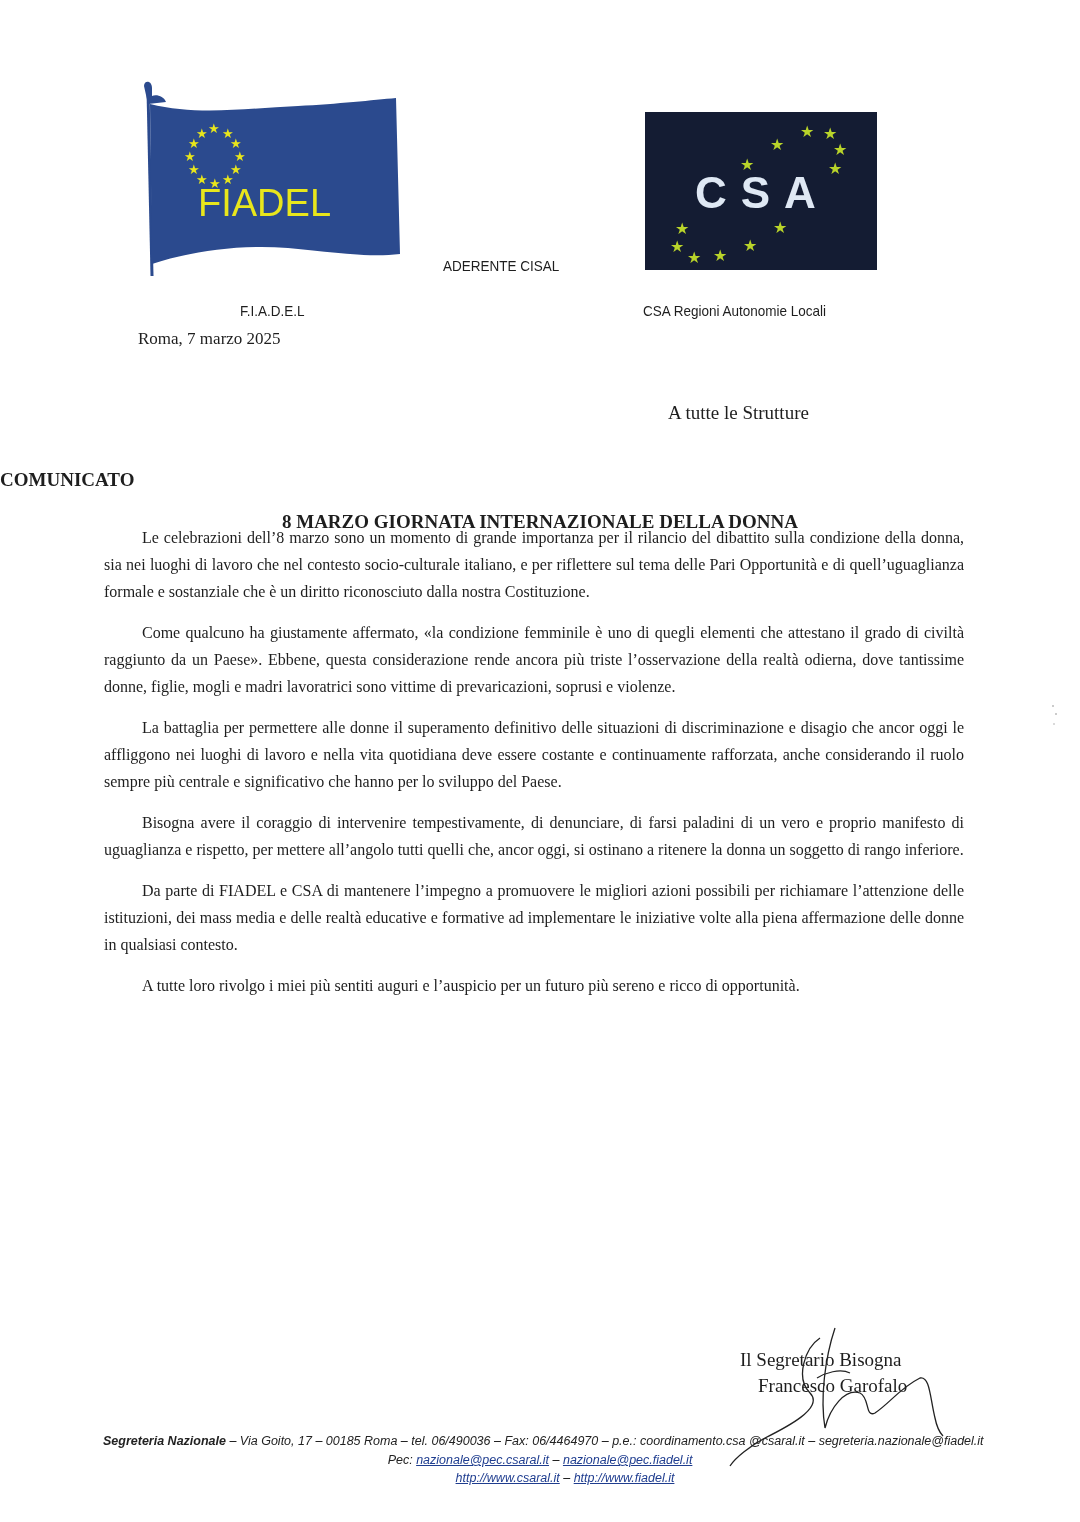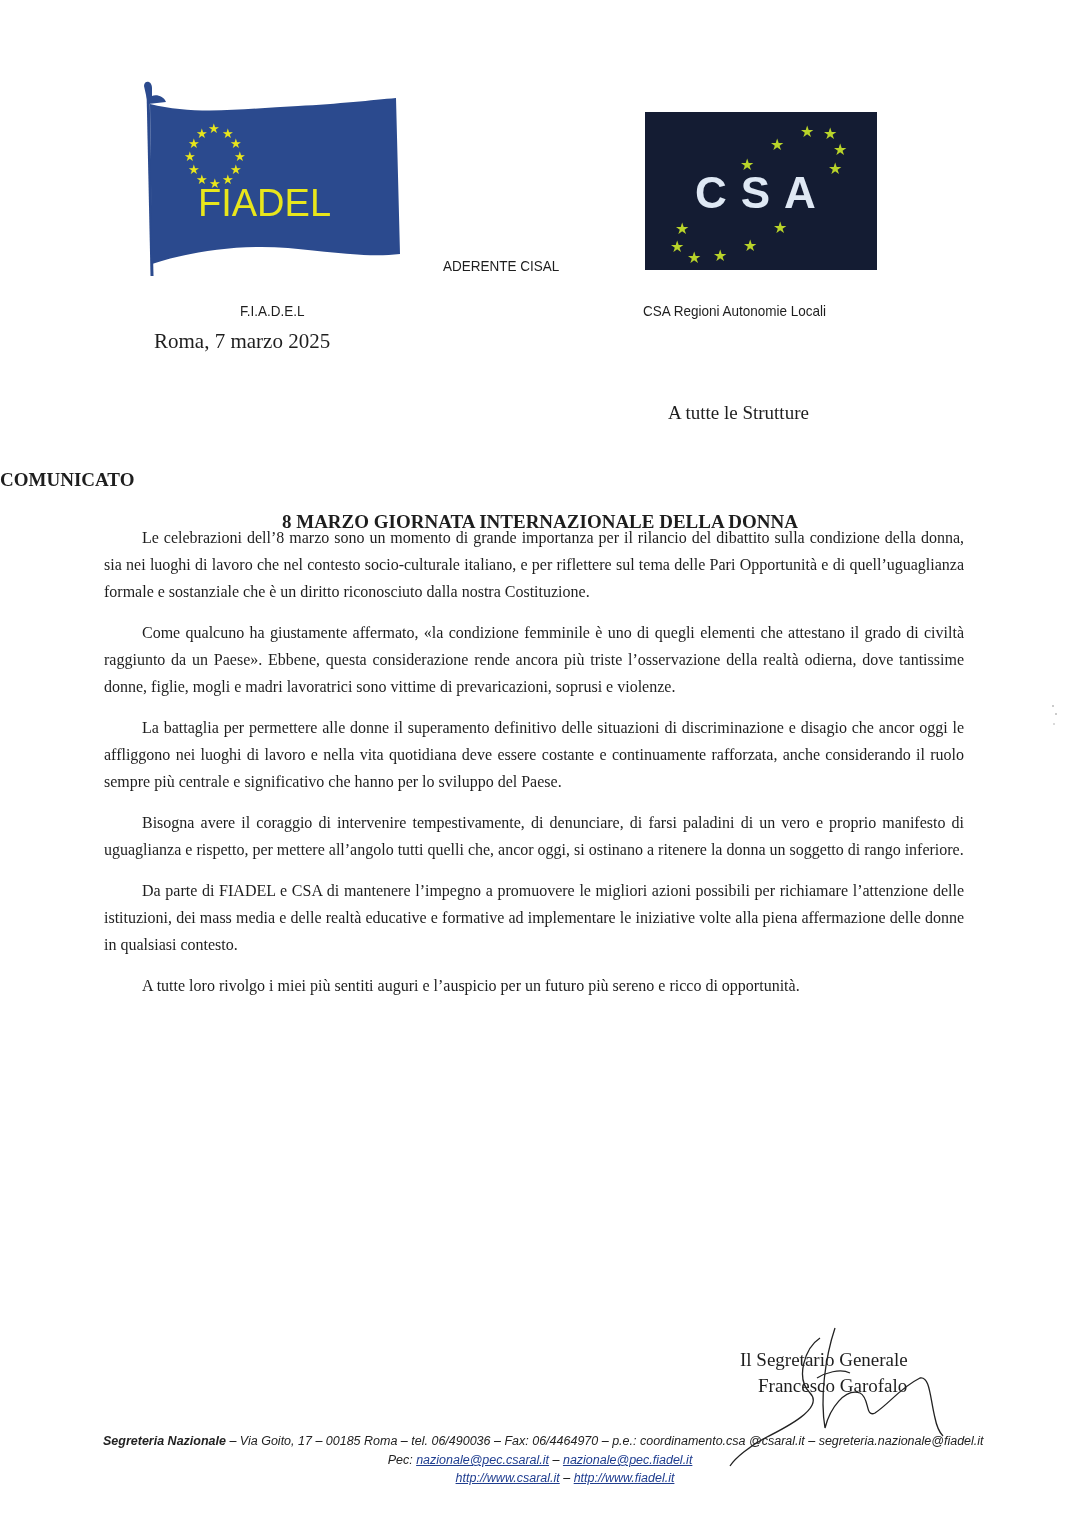--- a/index.html
+++ b/index.html
@@ -7,21 +7,21 @@
     .abs { position: absolute; }
 
     
     #fiadel-logo { left: 138px; top: 76px; width: 262px; height: 200px; }
     #csa-logo { left: 645px; top: 112px; width: 232px; height: 158px; background: #141c33; }
 
     .sans { font-family: "Liberation Sans", sans-serif; }
     #aderente { left: 443px; top: 257px; font-size: 15px; letter-spacing: 0px; transform: scaleX(0.9); transform-origin: left; }
     #fiadel-abbr { left: 240px; top: 302px; font-size: 15px; transform: scaleX(0.9); transform-origin: left; }
     #csa-name { left: 643px; top: 302px; font-size: 15px; transform: scaleX(0.9); transform-origin: left; }
-    #date { left: 154px; top: 329px; font-size: 21px; }
+    #date { left: 138px; top: 329px; font-size: 17px; }
 
     #recipient { left: 668px; top: 402px; font-size: 19px; }
     #title { left: 0; width: 1080px; text-align: left; top: 469px; font-size: 19px; font-weight: bold; }
     #subtitle { left: 0; width: 1080px; text-align: center; top: 511px; font-size: 19px; font-weight: bold; }
 
     #body-text { left: 104px; top: 524px; width: 860px; font-size: 16px; line-height: 27px; }
     #body-text p { margin: 0 0 14px 0; text-align: justify; text-indent: 38px; }
 
     #signature-block { left: 740px; top: 1347px; font-size: 19px; line-height: 26px; }
     #signature-block .l2 { padding-left: 18px; }
@@ -94,21 +94,21 @@
 <div id="body-text" class="abs">
   <p>Le celebrazioni dell’8 marzo sono un momento di grande importanza per il rilancio del dibattito sulla condizione della donna, sia nei luoghi di lavoro che nel contesto socio-culturale italiano, e per riflettere sul tema delle Pari Opportunità e di quell’uguaglianza formale e sostanziale che è un diritto riconosciuto dalla nostra Costituzione.</p>
   <p>Come qualcuno ha giustamente affermato, «la condizione femminile è uno di quegli elementi che attestano il grado di civiltà raggiunto da un Paese». Ebbene, questa considerazione rende ancora più triste l’osservazione della realtà odierna, dove tantissime donne, figlie, mogli e madri lavoratrici sono vittime di prevaricazioni, soprusi e violenze.</p>
   <p>La battaglia per permettere alle donne il superamento definitivo delle situazioni di discriminazione e disagio che ancor oggi le affliggono nei luoghi di lavoro e nella vita quotidiana deve essere costante e continuamente rafforzata, anche considerando il ruolo sempre più centrale e significativo che hanno per lo sviluppo del Paese.</p>
   <p>Bisogna avere il coraggio di intervenire tempestivamente, di denunciare, di farsi paladini di un vero e proprio manifesto di uguaglianza e rispetto, per mettere all’angolo tutti quelli che, ancor oggi, si ostinano a ritenere la donna un soggetto di rango inferiore.</p>
   <p>Da parte di FIADEL e CSA di mantenere l’impegno a promuovere le migliori azioni possibili per richiamare l’attenzione delle istituzioni, dei mass media e delle realtà educative e formative ad implementare le iniziative volte alla piena affermazione delle donne in qualsiasi contesto.</p>
   <p>A tutte loro rivolgo i miei più sentiti auguri e l’auspicio per un futuro più sereno e ricco di opportunità.</p>
 </div>
 
 <div id="signature-block" class="abs">
-  <div>Il Segretario Generale</div>
+  <div>Il Segretario Bisogna</div>
   <div class="l2">Francesco Garofalo</div>
 </div>
 
 <svg id="signature-scribble" class="abs" viewBox="0 0 230 150">
   <path d="M95 20 C80 30, 70 60, 85 75 C100 90, 60 110, 40 120 C25 128, 10 140, 5 148" fill="none" stroke="#222" stroke-width="1.3"></path>
   <path d="M110 10 C100 40, 95 80, 100 110 C105 90, 120 70, 135 75 C145 80, 140 100, 150 95 C165 85, 175 70, 195 60 C205 58, 205 80, 210 100 C212 110, 215 115, 218 118" fill="none" stroke="#222" stroke-width="1.3"></path>
   <path d="M92 60 C100 55, 115 50, 125 55" fill="none" stroke="#222" stroke-width="1.2"></path>
 </svg>
 
 <div id="footer" class="abs">

